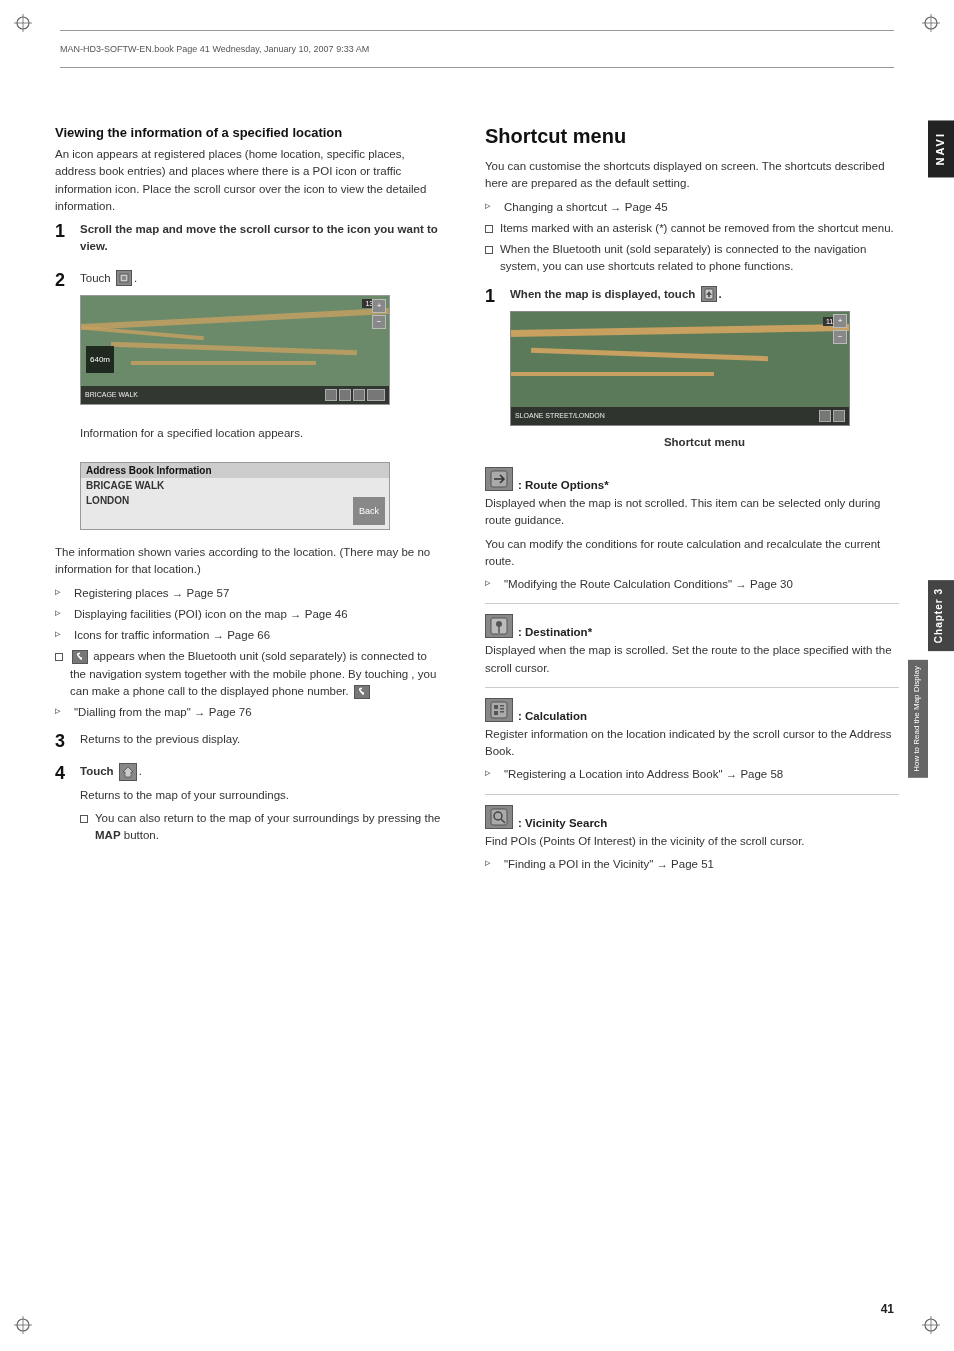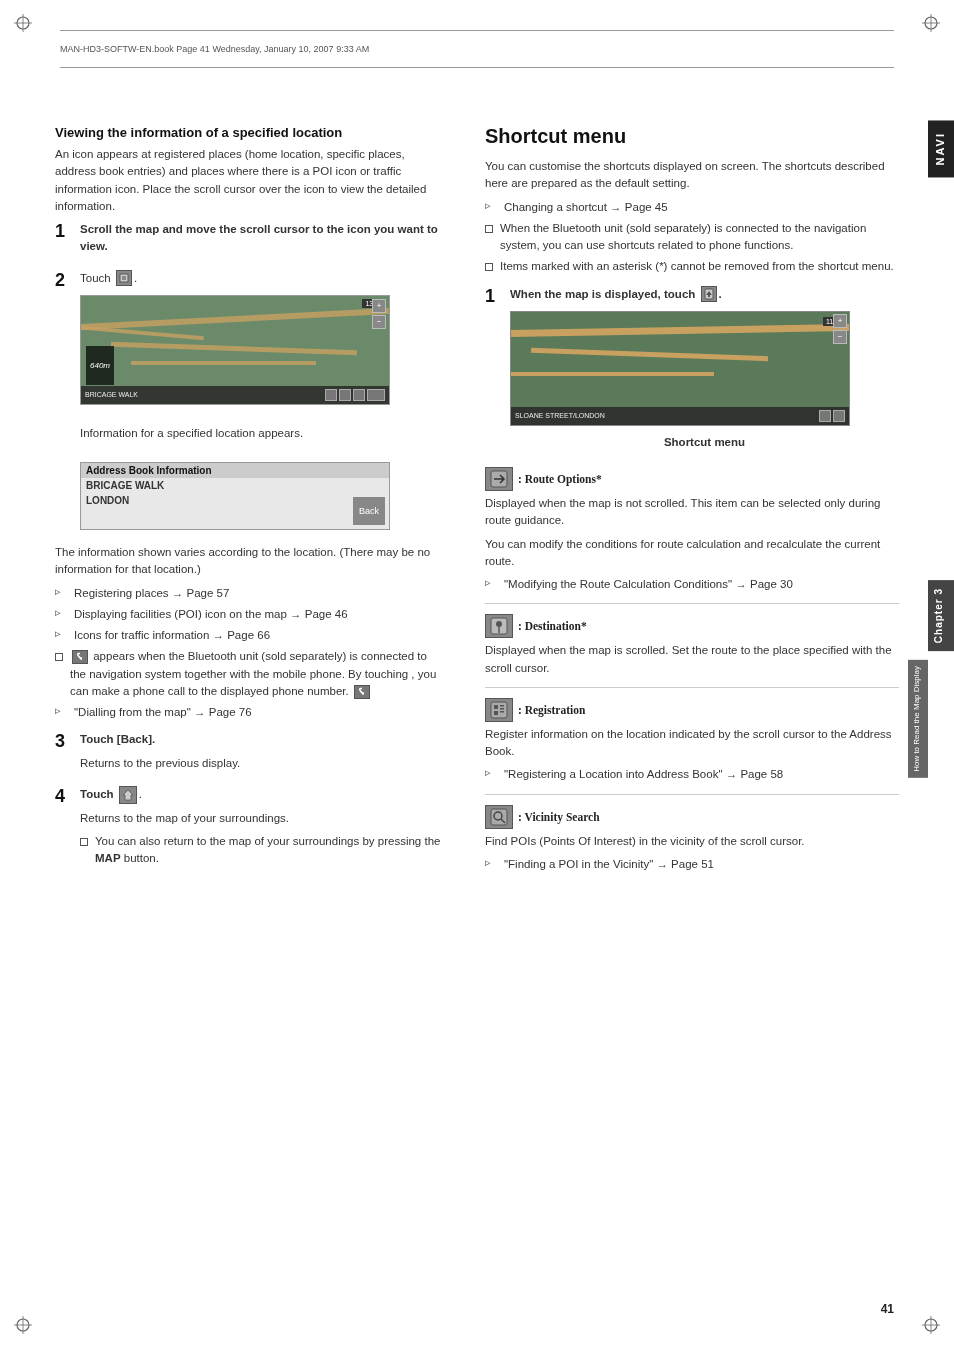--- a/index.html
+++ b/index.html
@@ -198,23 +198,22 @@
 
     .map-caption {
       text-align: center;
       font-size: 11px;
       font-weight: bold;
       margin-bottom: 8px;
     }
 
     .icon-section {
       display: flex;
-      align-items: center;
+      align-items: flex-end;
       margin: 8px 0 4px 0;
-      font-family: Liberation Serif, serif;
     }
 
     .icon-box {
       width: 28px;
       height: 24px;
       background: #888;
       border: 1px solid #555;
       display: inline-flex;
       align-items: center;
       justify-content: center;
@@ -426,21 +425,21 @@
           </p>
 
           <div class="map-image">
 
             <div class="map-road" style="top:20px;left:0;width:100%;height:6px;transform:rotate(-3deg);"></div>
             <div class="map-road" style="top:50px;left:30px;width:80%;height:5px;transform:rotate(2deg);"></div>
             <div class="map-road" style="top:35px;left:0;width:40%;height:4px;transform:rotate(5deg);"></div>
             <div class="map-road" style="top:65px;left:50px;width:60%;height:4px;"></div>
             <div style="position:absolute;top:3px;right:3px;background:#333;color:#fff;font-size:7px;padding:1px 3px;">13:52</div>
 
-            <div style="position:absolute;left:5px;top:50px;background:rgba(0,0,0,0.7);color:#fff;font-size:8px;padding:15px 4px;font-style:italic;">640m</div>
+            <div style="position:absolute;left:5px;top:50px;background:rgba(0,0,0,0.7);color:#fff;font-size:8px;padding:9px 4px;">640m</div>
 
             <div class="map-ui-bar">
               <span class="map-ui-text">BRICAGE WALK</span>
               <div class="map-ui-icons">
                 <div class="map-icon-btn"></div>
                 <div class="map-icon-btn"></div>
                 <div class="map-icon-btn"></div>
                 <div class="map-icon-btn" style="width:18px;"></div>
               </div>
             </div>
@@ -494,21 +493,20 @@
         </span>
       </div>
       <div class="bullet-item">
         <span class="bullet-arrow">▹</span>
         <span class="bullet-text">"Dialling from the map" → Page 76</span>
       </div>
 
       <div class="step-item" style="margin-top:10px;">
         <span class="step-number">3</span>
         <div class="step-content">
-          <p><strong>Touch [Back].</strong></p>
           <p>Returns to the previous display.</p>
         </div>
       </div>
 
       <div class="step-item">
         <span class="step-number">4</span>
         <div class="step-content">
           <p>
             <strong><span>Touch</span></strong>
             <span class="map-button-home">
@@ -535,25 +533,25 @@
 
 
       <p>You can customise the shortcuts displayed on screen. The shortcuts described here are prepared as the default setting.</p>
 
       <div class="bullet-item">
         <span class="bullet-arrow">▹</span>
         <span class="bullet-text">Changing a shortcut → Page 45</span>
       </div>
       <div class="bullet-item">
         <span class="bullet-square"><span class="bullet-square-icon"></span></span>
+        <span class="bullet-text">Items marked with an asterisk (*) cannot be removed from the shortcut menu.</span>
+      </div>
+      <div class="bullet-item">
+        <span class="bullet-square"><span class="bullet-square-icon"></span></span>
         <span class="bullet-text">When the Bluetooth unit (sold separately) is connected to the navigation system, you can use shortcuts related to phone functions.</span>
-      </div>
-      <div class="bullet-item">
-        <span class="bullet-square"><span class="bullet-square-icon"></span></span>
-        <span class="bullet-text">Items marked with an asterisk (*) cannot be removed from the shortcut menu.</span>
       </div>
 
       <div class="step-item" style="margin-top:10px;">
         <span class="step-number">1</span>
         <div class="step-content">
           <p>
             <strong><span>When the map is displayed, touch</span>
             <span class="inline-icon">
               <svg width="10" height="12" viewBox="0 0 10 12">
                     <rect x="1" y="1" width="8" height="10" fill="#ccc" stroke="#555" stroke-width="1" rx="1"></rect>
@@ -624,21 +622,21 @@
         <div class="icon-box">
           <svg width="18" height="18" viewBox="0 0 18 18">
               <rect x="1" y="1" width="16" height="16" fill="#aaa" stroke="#555" stroke-width="1" rx="2"></rect>
               <rect x="4" y="4" width="4" height="4" fill="#555"></rect>
               <rect x="4" y="10" width="4" height="4" fill="#555"></rect>
               <rect x="10" y="4" width="4" height="1.5" fill="#555"></rect>
               <rect x="10" y="7" width="4" height="1.5" fill="#555"></rect>
               <rect x="10" y="10" width="4" height="1.5" fill="#555"></rect>
             </svg>
         </div>
-        <span class="icon-label">: Registration</span>
+        <span class="icon-label">: Calculation</span>
       </div>
       <p>Register information on the location indicated by the scroll cursor to the Address Book.</p>
       <div class="bullet-item">
         <span class="bullet-arrow">▹</span>
         <span class="bullet-text">"Registering a Location into Address Book" → Page 58</span>
       </div>
 
       <hr class="section-separator">
 
       <div class="icon-section">

